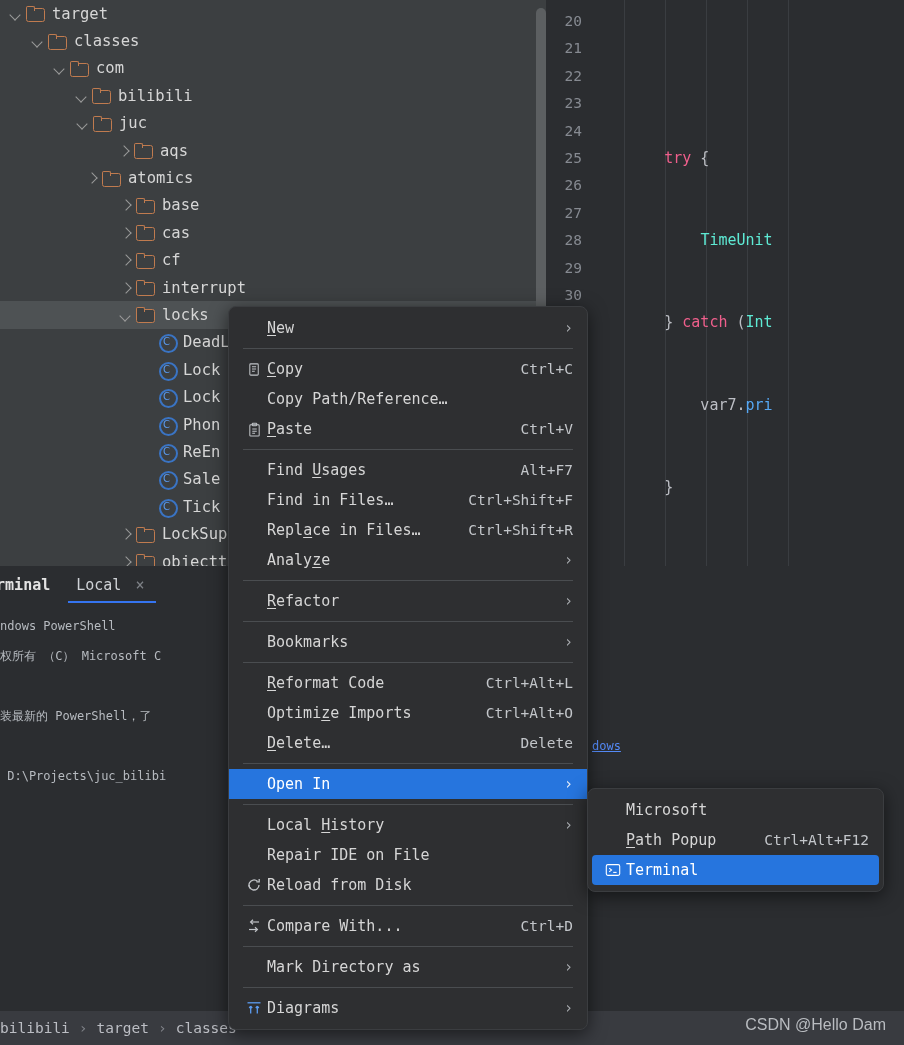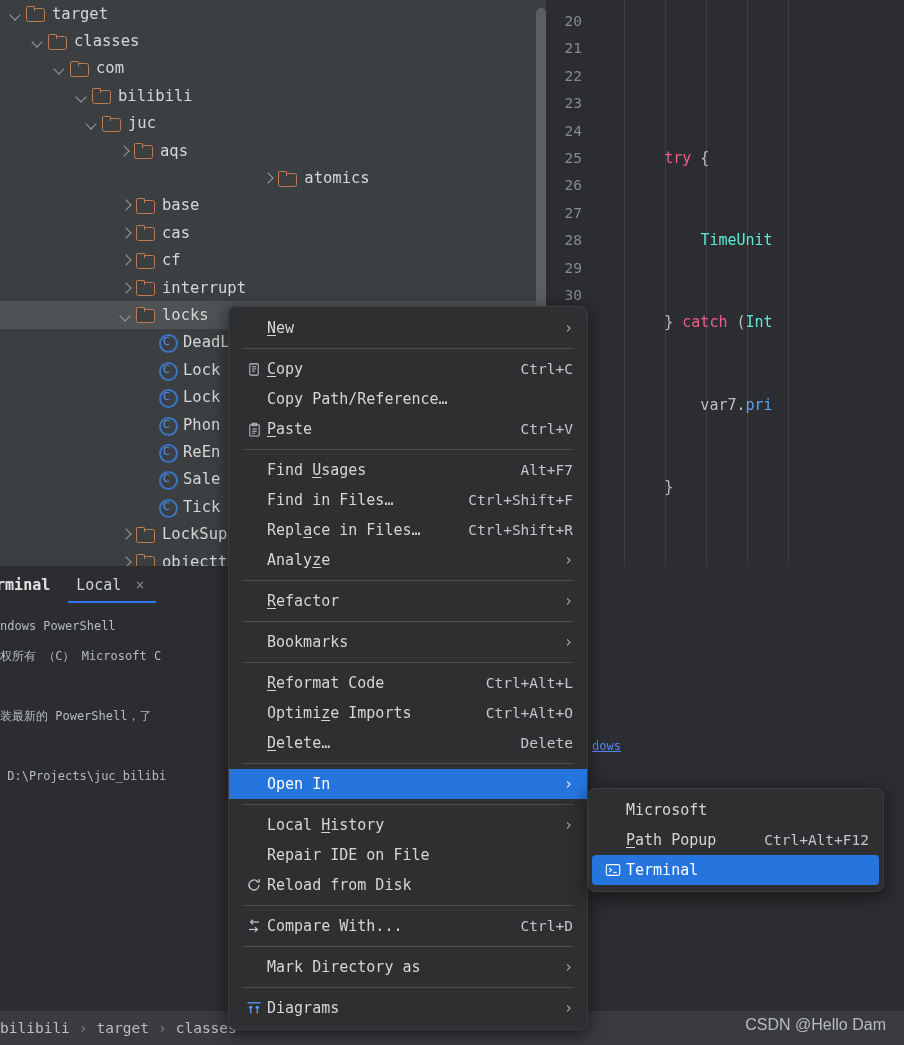--- a/index.html
+++ b/index.html
@@ -193,31 +193,31 @@
         <div class="tree-row" style="padding-left: 52px;">
           <span class="chev down"></span>
           <span class="folder-icon"></span>
           <span>com</span>
         </div>
         <div class="tree-row" style="padding-left: 74px;">
           <span class="chev down"></span>
           <span class="folder-icon"></span>
           <span>bilibili</span>
         </div>
+        <div class="tree-row" style="padding-left: 60px; margin-left: 15px;">
+          <span class="chev down"></span>
+          <span class="folder-icon"></span>
+          <span>juc</span>
+        </div>
+        <div class="tree-row" style="padding-left: 116px;">
+          <span class="chev right"></span>
+          <span class="folder-icon"></span>
+          <span>aqs</span>
+        </div>
         <div class="tree-row" style="padding-left: 84px;">
-          <span class="chev down"></span>
-          <span class="folder-icon"></span>
-          <span>juc</span>
-        </div>
-        <div class="tree-row" style="padding-left: 116px;">
-          <span class="chev right"></span>
-          <span class="folder-icon"></span>
-          <span>aqs</span>
-        </div>
-        <div class="tree-row" style="padding-left: 84px; justify-content: center;">
           <span class="chev right"></span>
           <span class="folder-icon"></span>
           <span>atomics</span>
         </div>
         <div class="tree-row" style="padding-left: 118px;">
           <span class="chev right"></span>
           <span class="folder-icon"></span>
           <span>base</span>
         </div>
         <div class="tree-row" style="padding-left: 118px;">

